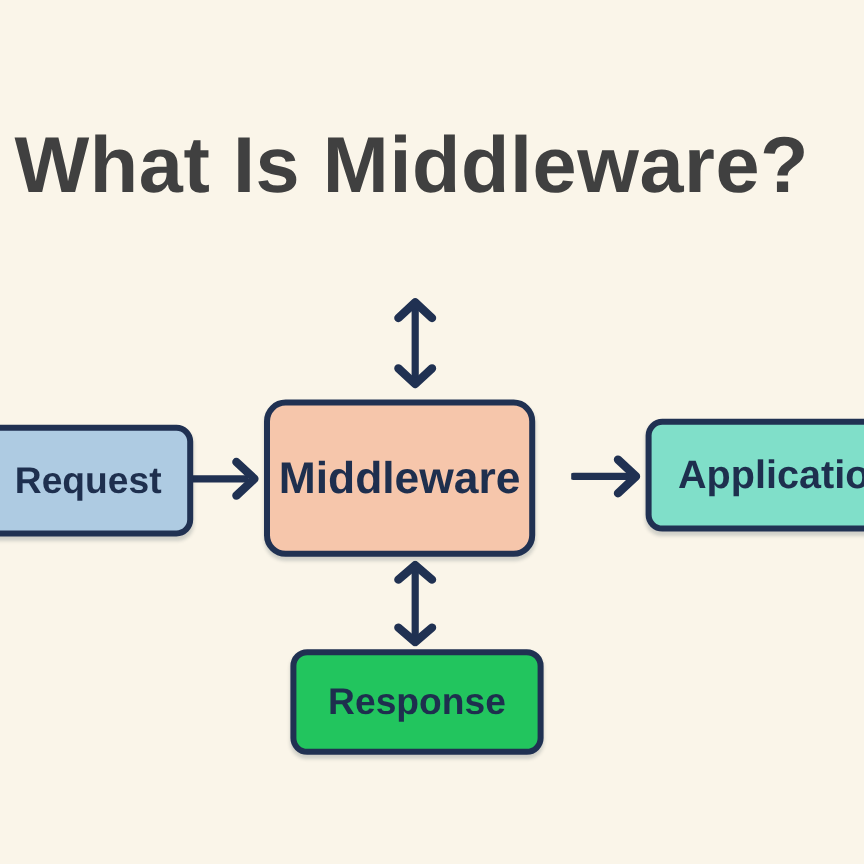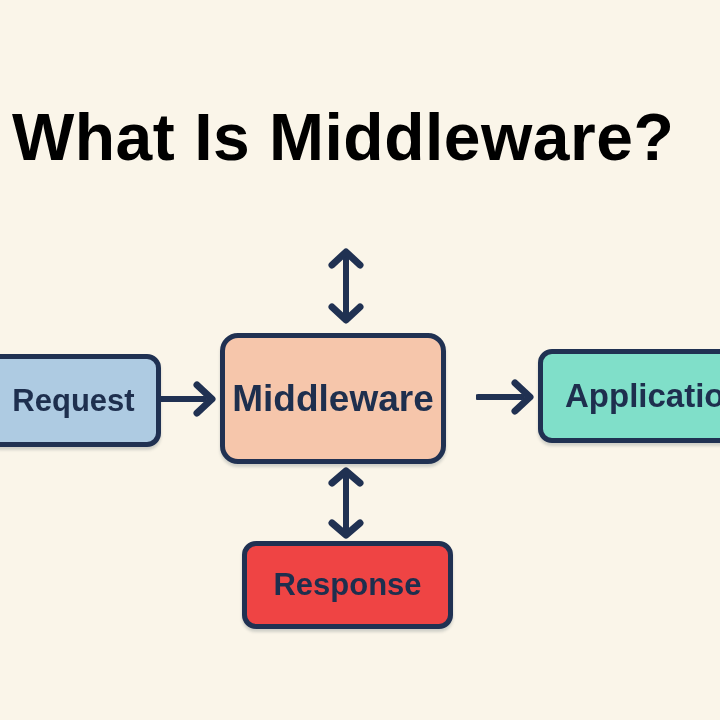--- a/index.html
+++ b/index.html
@@ -14,21 +14,21 @@
     background: #faf5e9;
     overflow: hidden;
   }
   .title {
     position: absolute;
     left: 12px; top: 104px;
     margin: 0;
     font-size: 66px;
     font-weight: 700;
     letter-spacing: 0.5px;
-    color: #000000;
+    color: #404040;
     white-space: nowrap;
     line-height: 1;
   }
   .node {
     position: absolute;
     display: flex;
     align-items: center;
     justify-content: center;
     border: 5px solid #203152;
     border-radius: 16px;
@@ -57,21 +57,21 @@
     width: 202px; height: 94px;
     background: #80dfc9;
     font-size: 33px;
     border-radius: 14px;
     justify-content: flex-start;
     padding-left: 22px;
   }
   .node-response {
     left: 242px; top: 541px;
     width: 211px; height: 88px;
-    background: #ef4444;
+    background: #22c55e;
     font-size: 31px;
     border-radius: 14px;
   }
   .arrow { position: absolute; }
   .arrow svg { display: block; }
   .arrow-right-1 { left: 158px; top: 379px; }
   .arrow-right-2 { left: 476px; top: 377px; }
   .double-arrow-top { left: 326px; top: 248px; }
   .double-arrow-bottom { left: 326px; top: 467px; }
   .stroke-navy {

